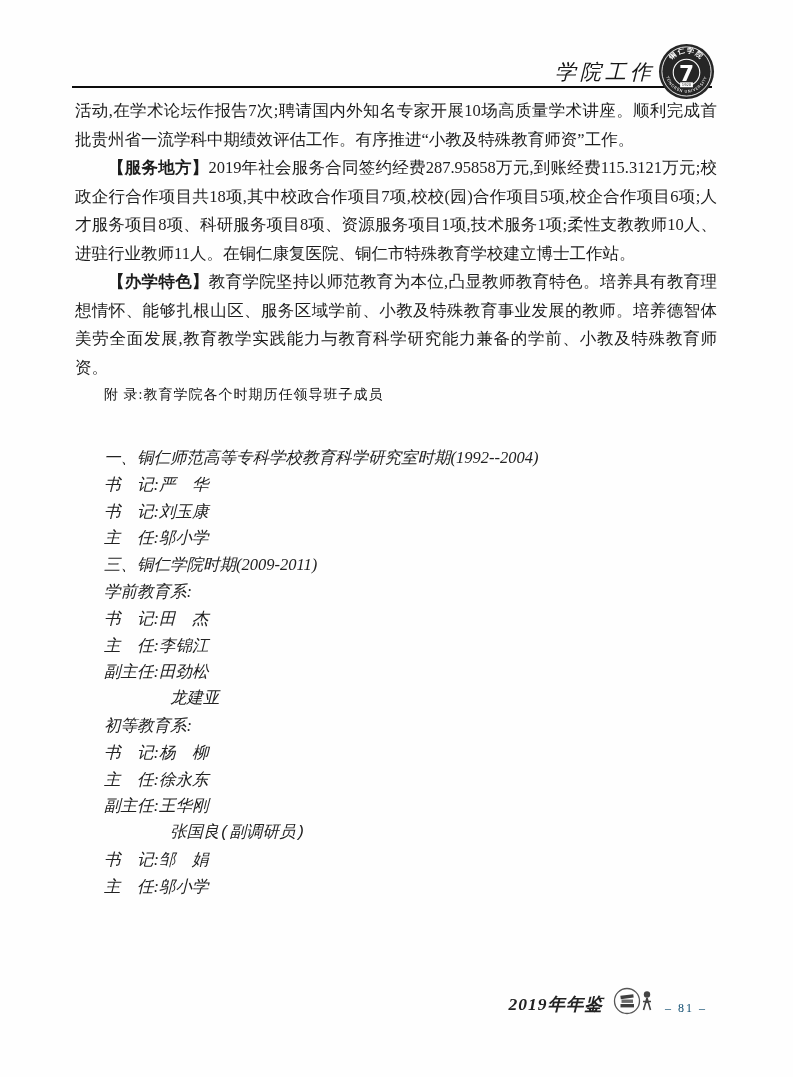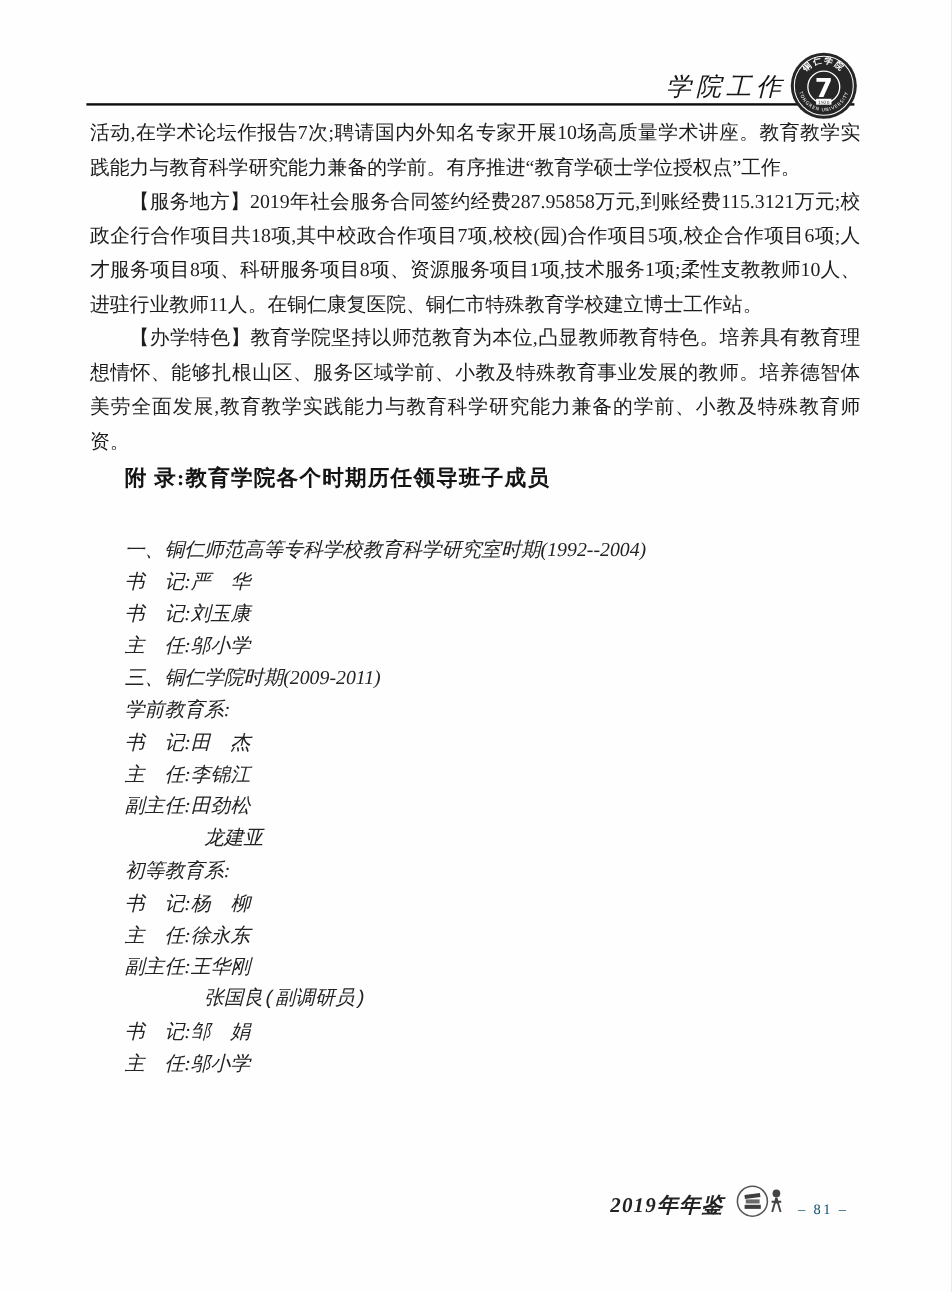--- a/index.html
+++ b/index.html
@@ -15,24 +15,24 @@
     letter-spacing:4px;color:#161616;font-weight:500;
   }
   .logo{position:absolute;left:657px;top:42px;width:59px;height:59px;}
   
   .body-text{
     position:absolute;left:75px;top:97px;width:642px;
     font-size:16.5px;line-height:28.5px;text-align:justify;color:#1c1c1c;
   }
   .body-text p{margin:0;}
   .para-indent{text-indent:2em;}
-  .para-label{font-weight:normal;}
+  .para-label{font-weight:bold;}
   
   .appendix-title{
-    position:absolute;left:104px;top:386px;font-size:18px;font-weight:bold;
+    position:absolute;left:104px;top:386px;font-size:14px;font-weight:normal;
     letter-spacing:1px;color:#141414;
   }
   .roster{
     position:absolute;left:104px;top:445px;font-size:16.5px;line-height:26.8px;
     font-style:italic;color:#222;
   }
   .roster-line{white-space:pre;height:26.8px;}
   .roster-line.indent{padding-left:4em;font-family:Liberation Mono, monospace;}
   
   .footer{
@@ -64,21 +64,21 @@
     <circle cx="30" cy="31" r="13.5" fill="none" stroke="#ffffff" stroke-width="1.1"></circle>
     <text x="30" y="39.5" font-size="22" fill="#ffffff" text-anchor="middle" font-weight="bold" font-family="'DejaVu Sans',sans-serif">7</text>
     <rect x="23.5" y="41" width="13" height="5" fill="#ffffff"></rect>
     <text x="30" y="45.1" font-size="3.8" fill="#262626" text-anchor="middle" font-family="'DejaVu Sans',sans-serif">1920</text>
     <text font-size="3.9" fill="#ffffff" letter-spacing="0.7" font-family="'DejaVu Sans',sans-serif">
       <textPath href="#arcBot" startOffset="50%" text-anchor="middle">TONGREN UNIVERSITY</textPath>
     </text>
   </svg>
 
   <div class="body-text">
-    <p><span class="para-label"></span><span>活动,在学术论坛作报告7次;聘请国内外知名专家开展10场高质量学术讲座。教育教学实践能力与教育科学研究能力兼备的学前。有序推进“教育学硕士学位授权点”工作。</span></p>
+    <p><span class="para-label"></span><span>活动,在学术论坛作报告7次;聘请国内外知名专家开展10场高质量学术讲座。顺利完成首批贵州省一流学科中期绩效评估工作。有序推进“小教及特殊教育师资”工作。</span></p>
     <p class="para-indent"><span class="para-label">【服务地方】</span><span>2019年社会服务合同签约经费287.95858万元,到账经费115.3121万元;校政企行合作项目共18项,其中校政合作项目7项,校校(园)合作项目5项,校企合作项目6项;人才服务项目8项、科研服务项目8项、资源服务项目1项,技术服务1项;柔性支教教师10人、进驻行业教师11人。在铜仁康复医院、铜仁市特殊教育学校建立博士工作站。</span></p>
     <p class="para-indent"><span class="para-label">【办学特色】</span><span>教育学院坚持以师范教育为本位,凸显教师教育特色。培养具有教育理想情怀、能够扎根山区、服务区域学前、小教及特殊教育事业发展的教师。培养德智体美劳全面发展,教育教学实践能力与教育科学研究能力兼备的学前、小教及特殊教育师资。</span></p>
   </div>
 
   <div class="appendix-title">附 录:教育学院各个时期历任领导班子成员</div>
 
   <div class="roster">
       <div class="roster-line">一、铜仁师范高等专科学校教育科学研究室时期(1992--2004)</div>
       <div class="roster-line">书　记:严　华</div>
       <div class="roster-line">书　记:刘玉康</div>

